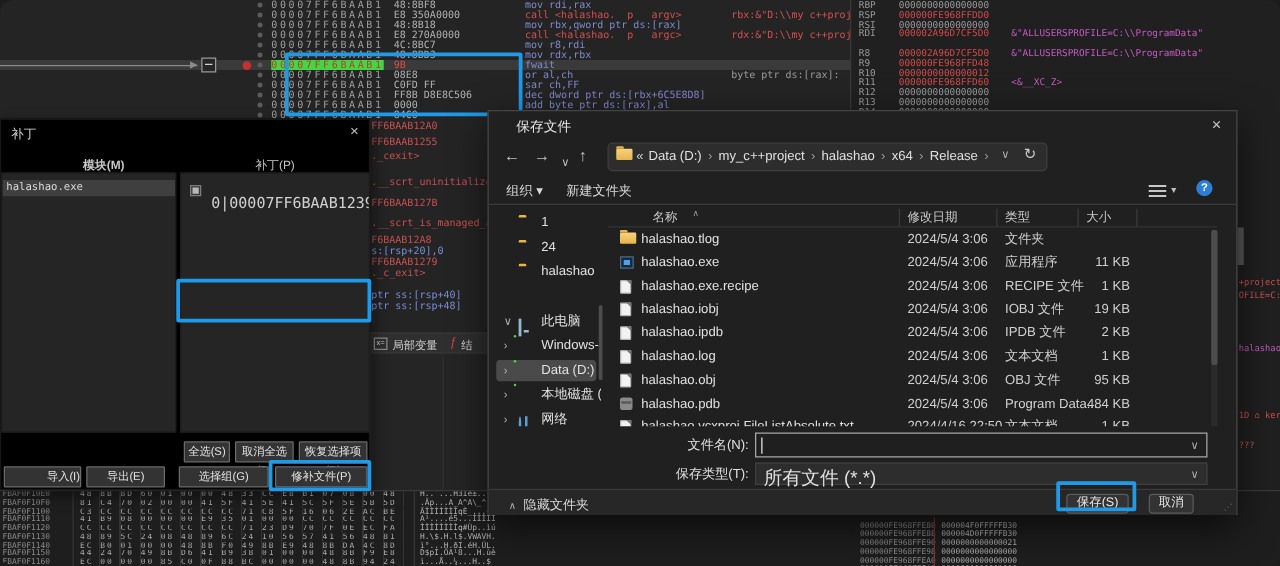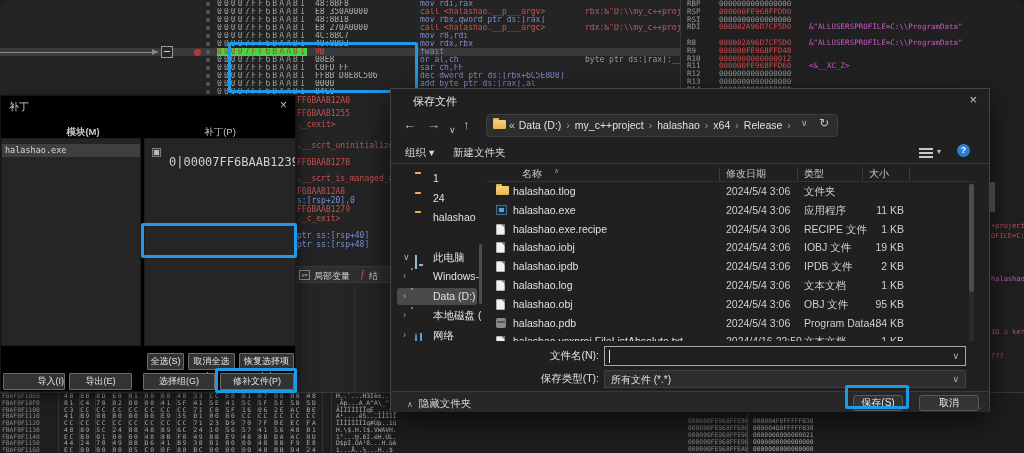--- a/index.html
+++ b/index.html
@@ -172,29 +172,29 @@
   .net::before { content:""; position:absolute; left:4px; top:-1px; width:1.5px; height:11px; background:#5aa0d8; }
 
   #fname-row { position:absolute; left:0; top:257px; width:598px; height:22px; }
   #fname-row .flabel { position:absolute; left:120px; top:3px; width:88px; text-align:right; font-size:10.5px; color:#e0e0e0; }
   #fname-input { position:absolute; left:213px; top:0; width:362px; height:20px; background:#1f1f1f; border:1px solid #a8a8a8; }
   #fname-input .caret { position:absolute; left:4px; top:3px; width:1px; height:13px; background:#e8e8e8; }
   #fname-input .dd { position:absolute; right:6px; top:4px; font-size:9px; color:#b0b0b0; }
   #ftype-row { position:absolute; left:0; top:281px; width:598px; height:20px; }
   #ftype-row .flabel { position:absolute; left:108px; top:2px; width:100px; text-align:right; font-size:10.5px; color:#e0e0e0; }
   #ftype-combo { position:absolute; left:213px; top:0; width:362px; height:18px; background:#2d2d2d; border:1px solid #3f3f3f; }
-  #ftype-combo .cv { position:absolute; left:6px; top:2px; font-size:10px; color:#e0e0e0; }
+  #ftype-combo .cv { position:absolute; left:6px; top:2px; font-size:15px; color:#e0e0e0; }
   #ftype-combo .dd { position:absolute; right:6px; top:3px; font-size:9px; color:#b0b0b0; }
   #dfooter { position:absolute; left:0; top:302px; width:598px; height:21px; background:#272727; border-top:1px solid #3a3a3a; }
   #hide-folders { position:absolute; left:16px; top:5px; font-size:10.5px; color:#d8d8d8; }
   #hide-folders .hf-caret { font-size:8px; color:#b0b0b0; margin-right:6px; }
   .dbtn { position:absolute; top:3px; height:16px; background:#333333; border:1px solid #5a5a5a; border-radius:3px;
     color:#e8e8e8; font-size:10px; line-height:14px; text-align:center; }
   #save-btn { left:462px; width:50px; }
-  #cancel-btn { left:528px; width:60px; }
+  #cancel-btn { left:528px; width:36px; }
   #grip { position:absolute; right:3px; bottom:2px; font-size:7px; color:#777; }
 
   
   .ann { position:absolute; border:3px solid #1f9ae8; border-radius:2px; pointer-events:none; }
   #ann1 { left:228px; top:42px; width:190px; height:51px; z-index:8; }
   #ann2 { left:141px; top:223px; width:156px; height:35px; z-index:8; }
   #ann3 { left:215px; top:368px; width:82px; height:25px; z-index:8; }
   #ann4 { left:845px; top:385px; width:64px; height:24px; z-index:20; }
 </style>
 </head>

